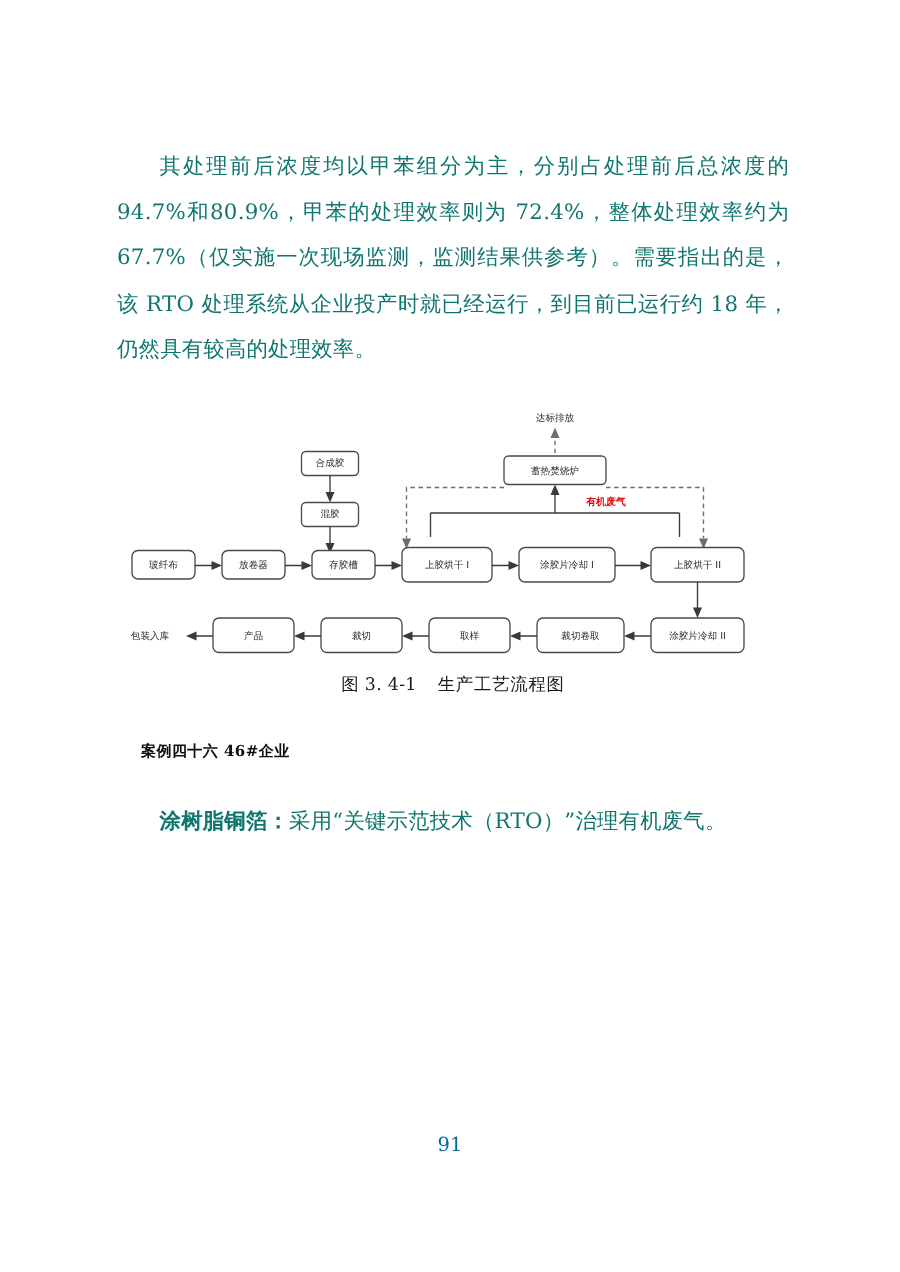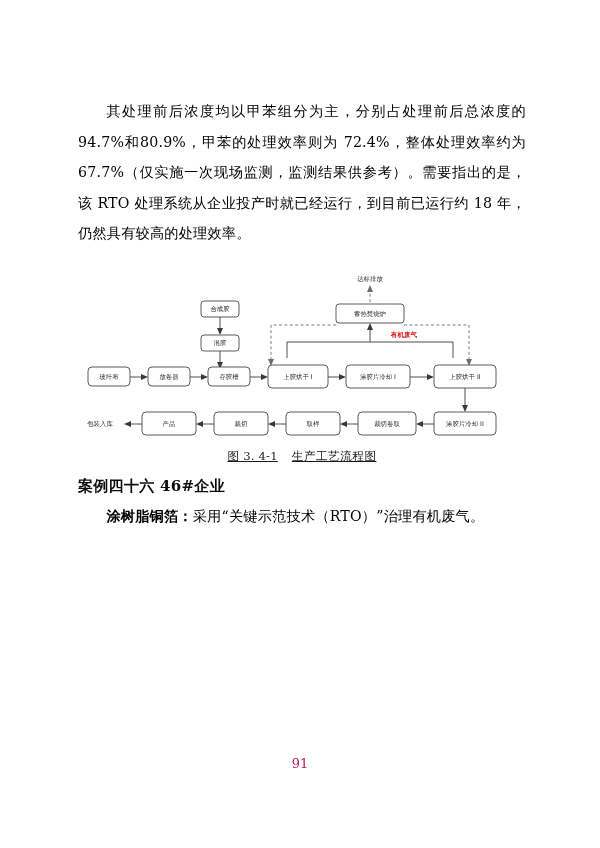--- a/index.html
+++ b/index.html
@@ -26,31 +26,31 @@
     top: 96px;
     width: 448px;
   }
   p.para {
     margin: 0 0 0 0;
     font-size: 14.2px;
     line-height: 30.5px;
     text-align: justify;
     text-justify: inter-ideograph;
     letter-spacing: 0.2px;
-    color: #000000;
+    color: #0f766e;
   }
   p.indent {
     text-indent: 2em;
   }
   .bold-run {
     font-weight: bold;
   }
   h2.case-heading {
-    margin: 0;
-    font-size: 15px;
+    margin: 16px;
+    font-size: 10px;
     font-weight: bold;
     line-height: 30.5px;
     letter-spacing: 0.3px;
     color: #0d0d0d;
   }
   
   .figure-block {
     position: relative;
     width: 448px;
     height: 212px;
@@ -61,21 +61,20 @@
     width: 448px;
     height: 186px;
   }
   .figure-caption {
     text-align: center;
     font-size: 11.6px;
     line-height: 18px;
     letter-spacing: 0.5px;
     color: #1a1a1a;
     margin-top: 2px;
-    text-decoration: underline;
   }
   .fignum {
     letter-spacing: 0.2px;
   }
   .capgap {
     display: inline-block;
     width: 14px;
   }
   
   text.node-label {
@@ -123,21 +122,21 @@
   }
   
   .page-number {
     position: absolute;
     left: 0;
     right: 0;
     top: 756px;
     text-align: center;
     font-size: 13px;
     font-family: "DejaVu Serif", "Liberation Serif", serif;
-    color: #be185d;
+    color: #0369a1;
   }
 </style>
 </head>
 <body>
 
 <div class="page">
 
   <div class="content">
 
     <p class="para indent">其处理前后浓度均以甲苯组分为主，分别占处理前后总浓度的94.7%和80.9%，甲苯的处理效率则为 72.4%，整体处理效率约为 67.7%（仅实施一次现场监测，监测结果供参考）。需要指出的是，该 RTO 处理系统从企业投产时就已经运行，到目前已运行约 18 年，仍然具有较高的处理效率。</p>

